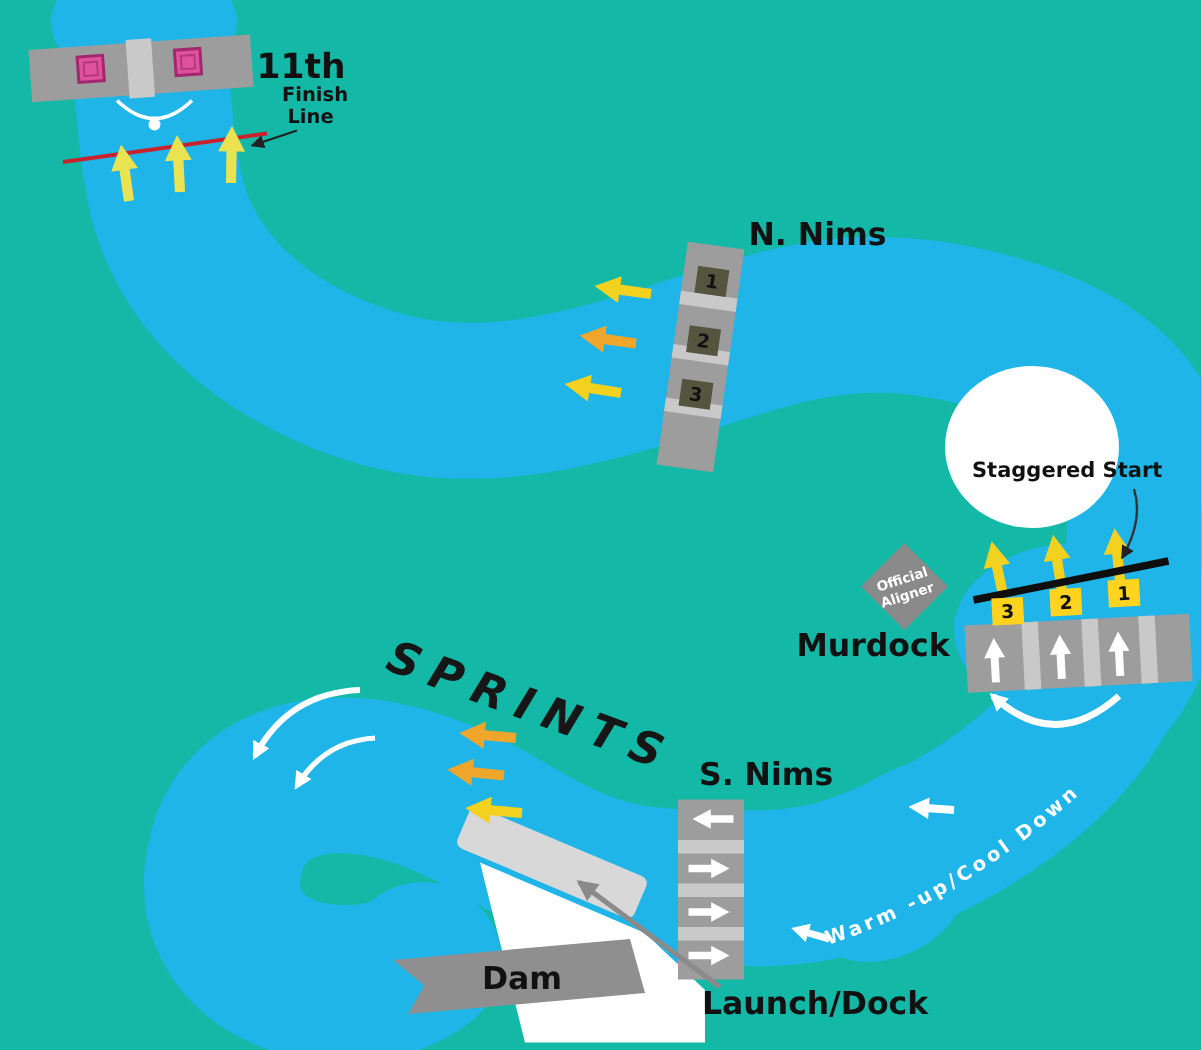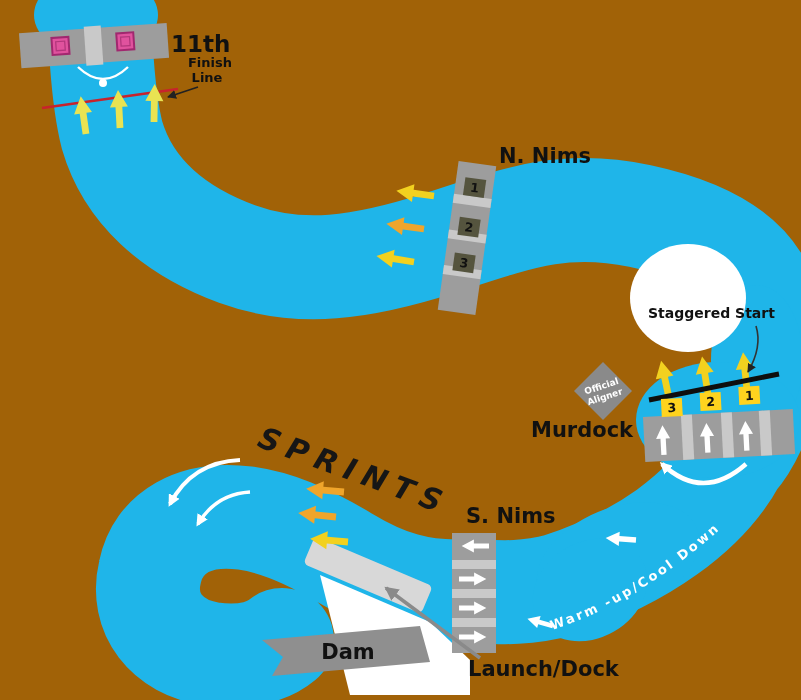--- a/index.html
+++ b/index.html
@@ -1,16 +1,16 @@
 <!DOCTYPE html>
 <html><head>
 <meta charset="utf-8">
 <style>
   html,body{margin:0;padding:0;background:#fff;}
-  .stage{position:relative;width:801px;height:700px;background:#a16207;overflow:hidden;}
+  .stage{position:relative;width:801px;height:700px;background:#14b8a6;overflow:hidden;}
   svg{position:absolute;left:0;top:0;}
   text{font-family:"DejaVu Sans","Liberation Sans",sans-serif;fill:#111;}
   .h1{font-size:23px;font-weight:bold;}
   .h2{font-size:21px;font-weight:bold;}
   .small{font-size:13px;font-weight:bold;}
   .note{font-size:14px;font-weight:bold;}
   .tiny{font-size:9px;font-weight:bold;fill:#ffffff;}
   .lane{font-size:12.5px;font-weight:bold;}
   .laneLight{font-size:12.5px;font-weight:bold;}
   .sprints{font-size:30px;font-weight:bold;font-style:italic;letter-spacing:8px;fill:#161616;}

